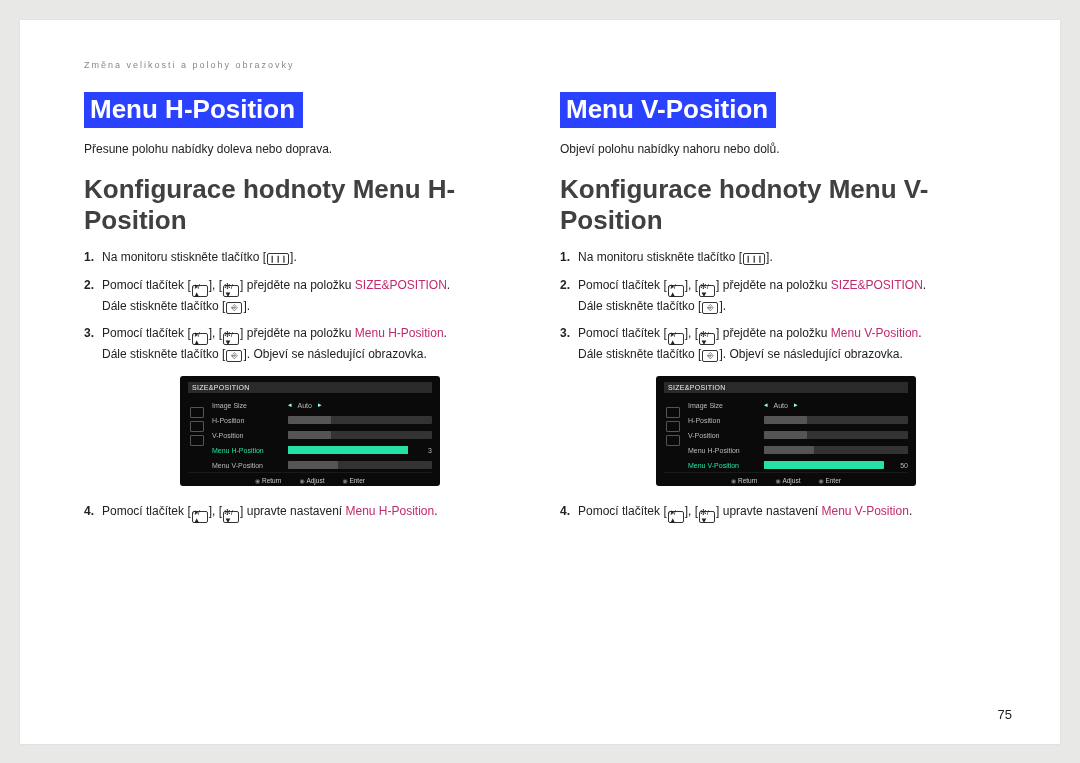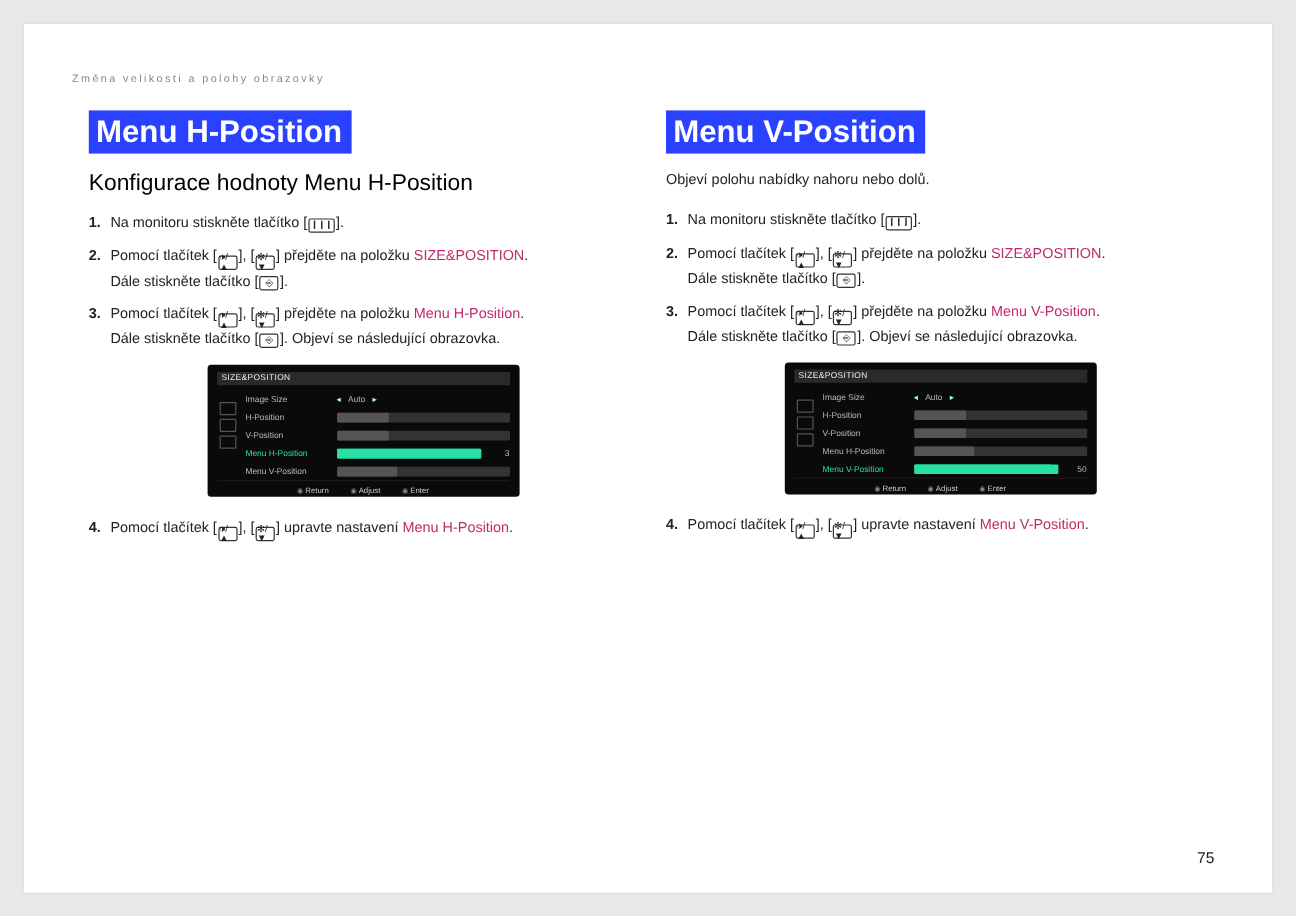--- a/index.html
+++ b/index.html
@@ -7,54 +7,53 @@
     background: #e8e8e6;
     font-family: Arial, Helvetica, sans-serif;
     display: flex;
     justify-content: center;
     padding: 20px 0;
   }
   .page {
     background: #ffffff;
     width: 1040px;
     height: 724px;
-    padding: 40px 48px 24px 40px;
+    padding: 40px 48px 24px 64px;
     position: relative;
     box-shadow: 0 0 2px rgba(0,0,0,.08);
   }
   .breadcrumb {
     font-size: 9px;
     color: #888;
     letter-spacing: 2px;
     margin-bottom: 22px;
   }
   .columns {
     display: flex;
     gap: 24px;
-    margin-left: 14px;
   }
   .col { flex: 1; }
   .title-badge {
     display: inline-block;
     background: #2a42ff;
     color: #fff;
     font-weight: bold;
     font-size: 26px;
     padding: 2px 8px 3px 6px;
     margin-bottom: 14px;
   }
   .intro {
     font-size: 12px;
     color: #222;
     margin-bottom: 18px;
   }
   .subhead {
-    font-size: 19px;
-    font-weight: normal;
-    color: #000000;
+    font-size: 26px;
+    font-weight: bold;
+    color: #404040;
     margin-bottom: 12px;
   }
   ol.steps {
     list-style: none;
     counter-reset: st;
     font-size: 12px;
     color: #222;
   }
   ol.steps > li {
     counter-increment: st;
@@ -145,21 +144,21 @@
     color: #222;
   }
 </style>
 </head>
 <body>
 
 <div class="page">
   <div class="breadcrumb">Změna velikosti a polohy obrazovky</div>
 
   <div class="columns">
-    <div class="col"><div class="title-badge">Menu H-Position</div><div class="subhead">Konfigurace hodnoty Menu H-Position</div><ol class="steps">
+    <div class="col"><div class="title-badge">Menu H-Position</div><div class="intro">Přesune polohu nabídky doleva nebo doprava.</div><div class="subhead">Konfigurace hodnoty Menu H-Position</div><ol class="steps">
           <li>Na monitoru stiskněte tlačítko <span class="brk">[<span class="btn-rect">❙❙❙</span>]</span>.</li>
           <li>Pomocí tlačítek <span class="brk">[<span class="btn-sq">🕩/▲</span>]</span>, <span class="brk">[<span class="btn-sq">✻/▼</span>]</span> přejděte na položku <span class="sp">SIZE&amp;POSITION</span>.<br>Dále stiskněte tlačítko <span class="brk">[<span class="btn-sq">⎆</span>]</span>.</li>
           <li>Pomocí tlačítek <span class="brk">[<span class="btn-sq">🕩/▲</span>]</span>, <span class="brk">[<span class="btn-sq">✻/▼</span>]</span> přejděte na položku <span class="mp">Menu H-Position</span>.<br>Dále stiskněte tlačítko <span class="brk">[<span class="btn-sq">⎆</span>]</span>. Objeví se následující obrazovka.</li>
           <div>
             <div class="osd-wrap">
               <div class="osd">
                 <div class="osd-header">SIZE&amp;POSITION</div>
                 <div class="osd-body">
                   <div class="osd-left">
                     <div class="osd-ico"></div>
@@ -203,21 +202,21 @@
                 <div class="osd-foot">
                   <span>Return</span>
                   <span>Adjust</span>
                   <span>Enter</span>
                 </div>
               </div>
             </div>
           </div>
           <li>Pomocí tlačítek <span class="brk">[<span class="btn-sq">🕩/▲</span>]</span>, <span class="brk">[<span class="btn-sq">✻/▼</span>]</span> upravte nastavení <span class="mp">Menu H-Position</span>.</li>
         </ol></div>
-    <div class="col"><div class="title-badge">Menu V-Position</div><div class="intro">Objeví polohu nabídky nahoru nebo dolů.</div><ol class="steps">
+    <div class="col"><div class="title-badge">Menu V-Position</div><div class="intro">Objeví polohu nabídky nahoru nebo dolů.</div><div class="subhead">Konfigurace hodnoty Menu V-Position</div><ol class="steps">
           <li>Na monitoru stiskněte tlačítko <span class="brk">[<span class="btn-rect">❙❙❙</span>]</span>.</li>
           <li>Pomocí tlačítek <span class="brk">[<span class="btn-sq">🕩/▲</span>]</span>, <span class="brk">[<span class="btn-sq">✻/▼</span>]</span> přejděte na položku <span class="sp">SIZE&amp;POSITION</span>.<br>Dále stiskněte tlačítko <span class="brk">[<span class="btn-sq">⎆</span>]</span>.</li>
           <li>Pomocí tlačítek <span class="brk">[<span class="btn-sq">🕩/▲</span>]</span>, <span class="brk">[<span class="btn-sq">✻/▼</span>]</span> přejděte na položku <span class="mp">Menu V-Position</span>.<br>Dále stiskněte tlačítko <span class="brk">[<span class="btn-sq">⎆</span>]</span>.  Objeví se následující obrazovka.</li>
           <div>
             <div class="osd-wrap">
               <div class="osd">
                 <div class="osd-header">SIZE&amp;POSITION</div>
                 <div class="osd-body">
                   <div class="osd-left">
                     <div class="osd-ico"></div>

